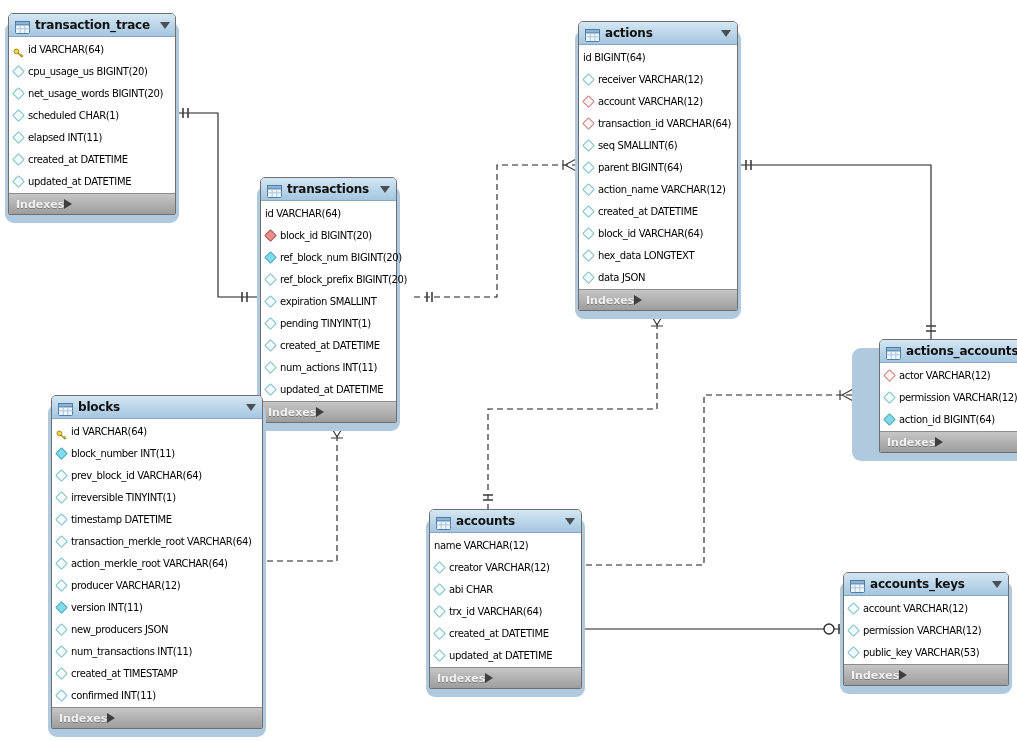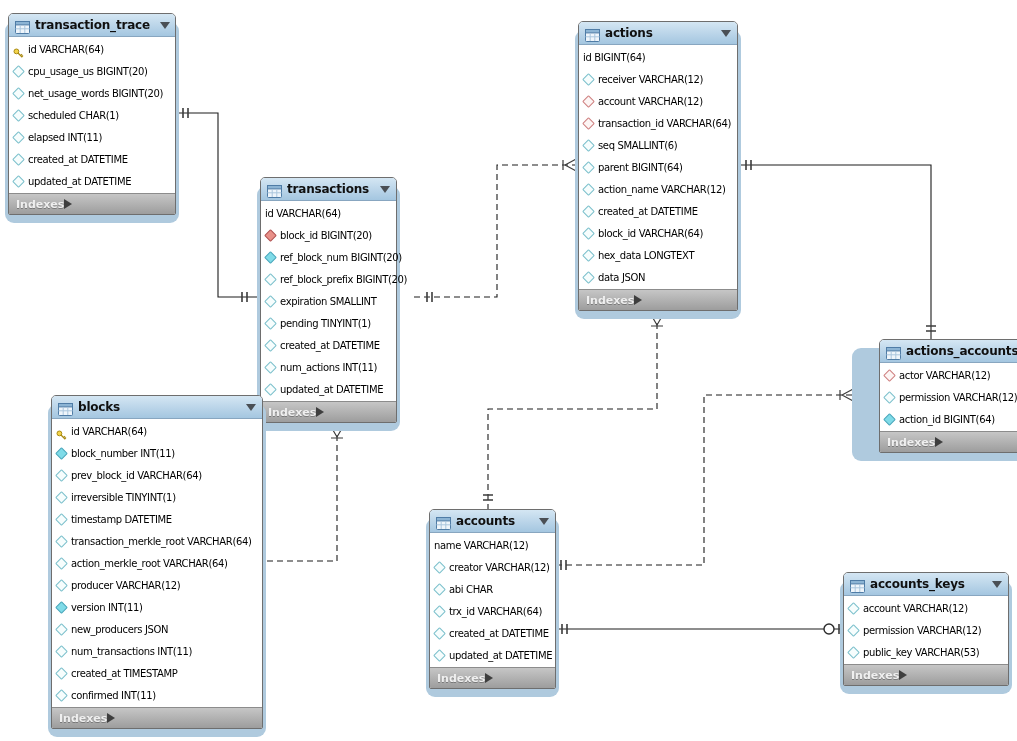--- a/index.html
+++ b/index.html
@@ -438,21 +438,21 @@
             </span>
             <span class="f-label">confirmed INT(11)</span>
           </div>
         </div>
         <div class="tbl-indexes">
           <span class="idx-label">Indexes</span>
           <span class="tri-right"></span>
         </div>
       </div>
     </div>
-    <div class="db-table" style="left: 429px; top: 509px; width: 127px; border-radius: 7px;">
+    <div class="db-table" style="left: 429px; top: 509px; width: 153px; border-radius: 7px;">
       <div class="tray"></div>
       <div class="tbl-box">
         <div class="tbl-header">
           <span class="tbl-ico"><svg width="15" height="13" viewBox="0 0 15 13">
               <rect x="0.5" y="0.5" width="14" height="12" rx="1" fill="#eef5fb" stroke="#4f7ca6"></rect>
               <rect x="0.5" y="0.5" width="14" height="3.4" fill="#8cb4d4" stroke="#4f7ca6"></rect>
               <path d="M5.2 4 V12 M9.8 4 V12 M0.5 7.8 H14.5" stroke="#aac6dd" stroke-width="1"></path>
             </svg></span>
           <span class="tbl-title">accounts</span>
           <span class="hdr-spacer"></span>

